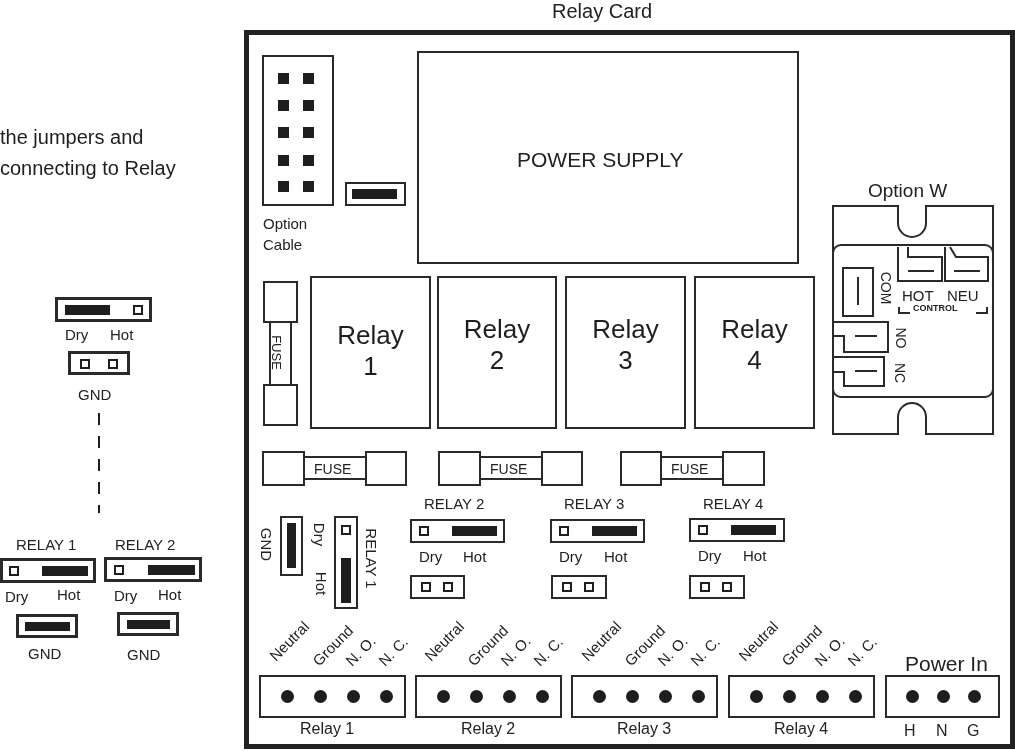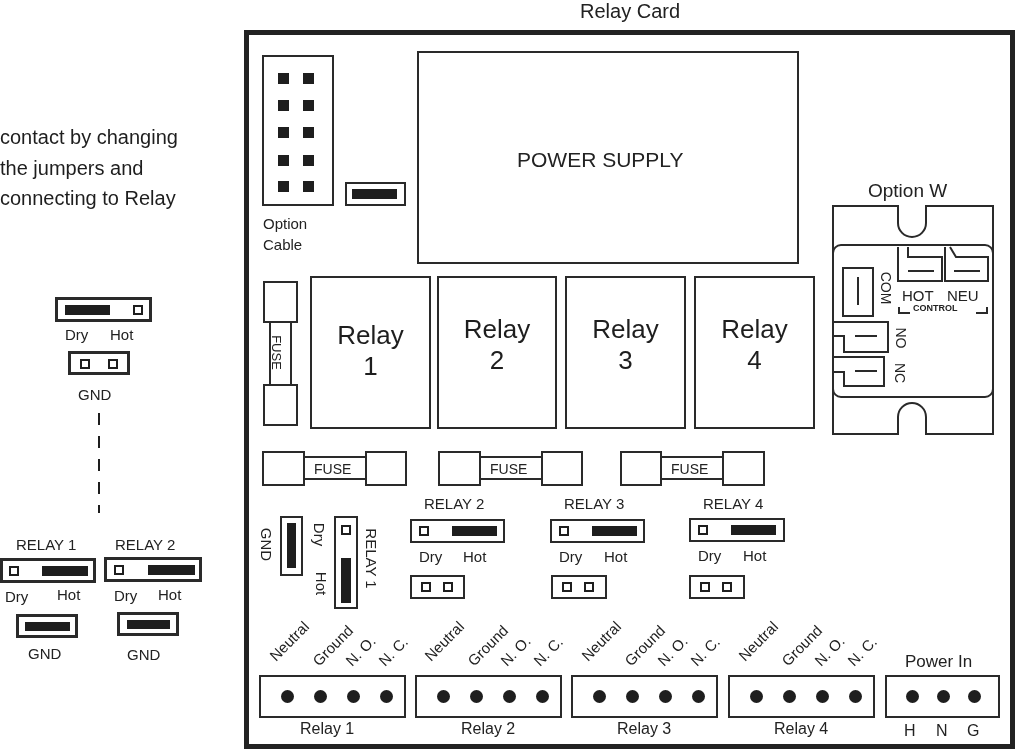--- a/index.html
+++ b/index.html
@@ -11,24 +11,23 @@
   .pin { position:absolute; width:11px; height:11px; background:#1e1e1e; }
   .pinhole { position:absolute; width:10px; height:10px; border:2px solid #1e1e1e; box-sizing:border-box; background:#fff; }
   .bar { position:absolute; background:#1e1e1e; }
   .dot { position:absolute; width:13px; height:13px; border-radius:50%; background:#1e1e1e; }
   .dash { position:absolute; width:2px; height:12px; background:#1e1e1e; }
   .center { text-align:center; }
 </style>
 </head>
 <body>
 
-<div class="txt" style="left:580px;top:0px;font-size:20px;">Relay Card</div>
+<div class="txt" style="left:552px;top:0px;font-size:20px;">Relay Card</div>
 
 <div class="abs" style="left:0;top:122px;font-size:20px;line-height:30.5px;">
-  <div>contact by changing</div>
   <div>the jumpers and</div>
   <div>connecting to Relay</div>
 </div>
 
 <div class="box" style="left:55px;top:297px;width:97px;height:25px;border-width:3px;">
   <div class="bar" style="left:7px;top:5px;width:45px;height:10px;"></div>
   <div class="pinhole" style="left:75px;top:5px;"></div>
 </div>
 <div class="txt" style="left:65px;top:326px;font-size:15px;">Dry</div>
 <div class="txt" style="left:110px;top:326px;font-size:15px;">Hot</div>
@@ -231,21 +230,21 @@
 <div class="txt" style="left:823px;top:652px;font-size:15px;transform:rotate(-45deg);transform-origin:left bottom;">N. O.</div>
 <div class="txt" style="left:856px;top:652px;font-size:15px;transform:rotate(-45deg);transform-origin:left bottom;">N. C.</div>
 <div class="box" style="left:728px;top:675px;width:147px;height:43px;">
   <div class="dot" style="left:20px;top:13px;"></div>
   <div class="dot" style="left:53px;top:13px;"></div>
   <div class="dot" style="left:86px;top:13px;"></div>
   <div class="dot" style="left:119px;top:13px;"></div>
 </div>
 <div class="txt" style="left:774px;top:720px;font-size:16px;">Relay 4</div>
 
-<div class="txt" style="left:905px;top:652px;font-size:17px;text-align:right;">Power In</div>
+<div class="txt" style="left:905px;top:652px;font-size:21px;text-align:right;">Power In</div>
 <div class="box" style="left:885px;top:675px;width:115px;height:43px;">
   <div class="dot" style="left:19px;top:13px;"></div>
   <div class="dot" style="left:50px;top:13px;"></div>
   <div class="dot" style="left:81px;top:13px;"></div>
 </div>
 <div class="txt" style="left:904px;top:722px;font-size:16px;">H</div>
 <div class="txt" style="left:936px;top:722px;font-size:16px;">N</div>
 <div class="txt" style="left:967px;top:722px;font-size:16px;">G</div>
 
 <div class="txt" style="left:868px;top:180px;font-size:19px;">Option W</div>

